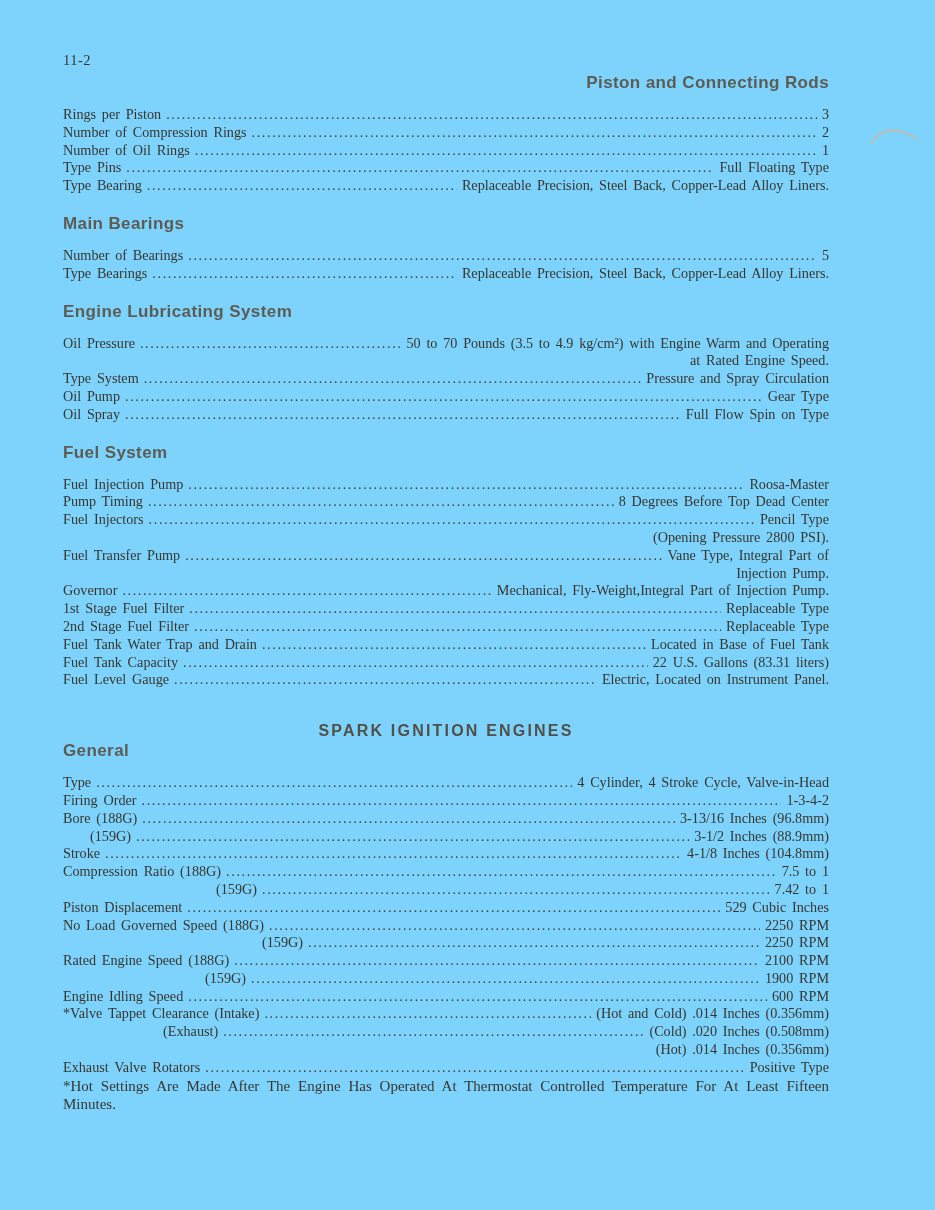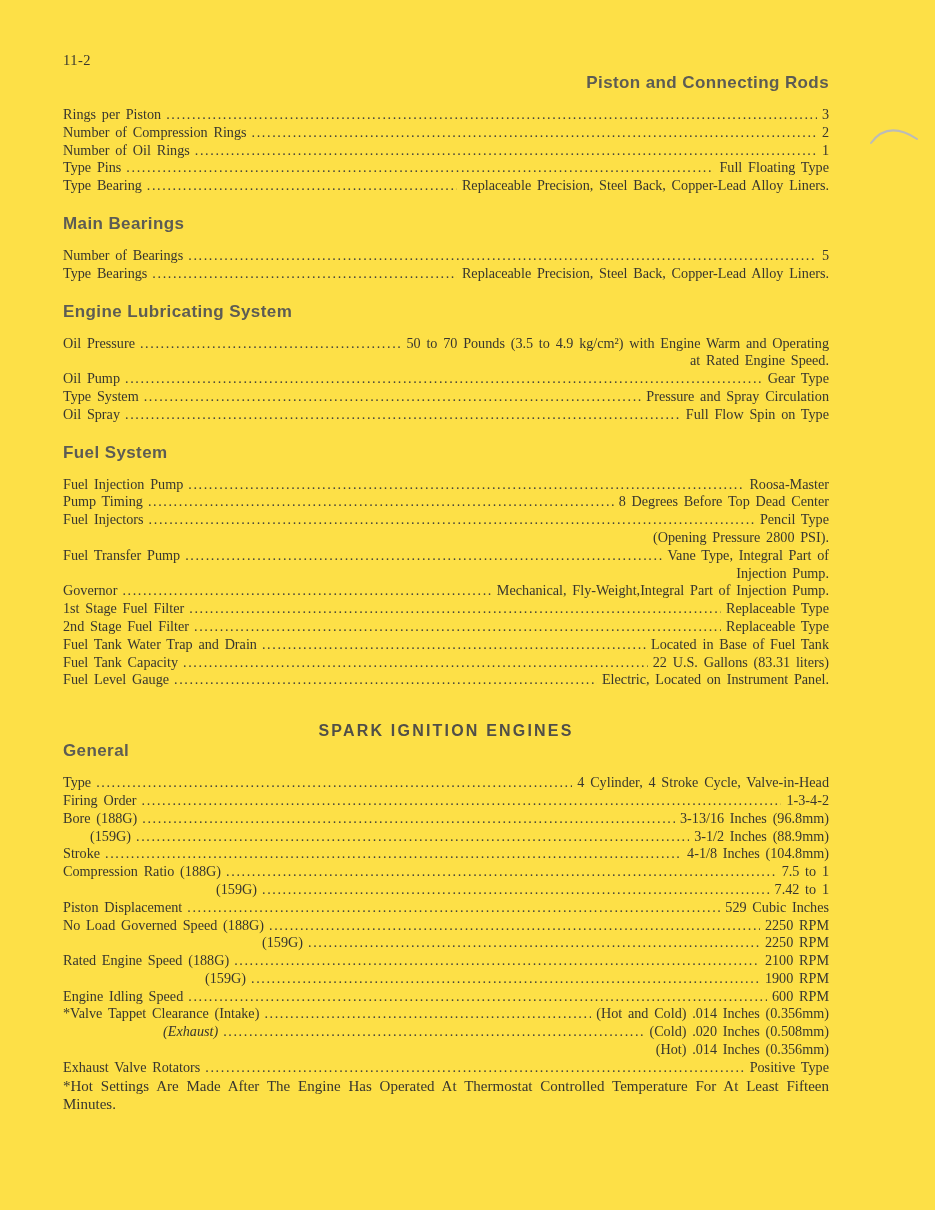--- a/index.html
+++ b/index.html
@@ -1,20 +1,20 @@
 <!DOCTYPE html>
 <html><head>
 <meta charset="utf-8">
 <style>
   html,body { margin:0; padding:0; background:#ffffff; }
   .page {
     position: relative;
     width: 935px;
     height: 1210px;
-    background: #fde047;
+    background: #7dd3fc;
     overflow: hidden;
     font-family: "Liberation Serif", serif;
     color: #38362f;
   }
   .content {
     position: absolute;
     left: 63px;
     top: 52px;
     width: 766px;
   }
@@ -141,28 +141,28 @@
           <div class="rows">
             <div class="spec-row">
               <span class="label">Oil Pressure</span>
               <span class="leader"></span>
               <span class="value">50 to 70 Pounds (3.5 to 4.9 kg/cm²) with Engine Warm and Operating</span>
             </div>
             <div class="spec-row cont">
               <span class="value">at Rated Engine Speed.</span>
             </div>
             <div class="spec-row">
+              <span class="label">Type System</span>
+              <span class="leader"></span>
+              <span class="value">Pressure and Spray Circulation</span>
+            </div>
+            <div class="spec-row">
               <span class="label">Oil Pump</span>
               <span class="leader"></span>
               <span class="value">Gear Type</span>
-            </div>
-            <div class="spec-row">
-              <span class="label">Type System</span>
-              <span class="leader"></span>
-              <span class="value">Pressure and Spray Circulation</span>
             </div>
             <div class="spec-row">
               <span class="label">Oil Spray</span>
               <span class="leader"></span>
               <span class="value">Full Flow Spin on Type</span>
             </div>
           </div>
         </section>
         <section>
           <h3 class="section-heading">Fuel System</h3>
@@ -293,21 +293,21 @@
               <span class="label">Engine Idling Speed</span>
               <span class="leader"></span>
               <span class="value">600 RPM</span>
             </div>
             <div class="spec-row">
               <span class="label">*Valve Tappet Clearance (Intake)</span>
               <span class="leader"></span>
               <span class="value">(Hot and Cold) .014 Inches (0.356mm)</span>
             </div>
             <div class="spec-row">
-              <span class="label" style="margin-left: 100px; font-style: italic;">(Exhaust)</span>
+              <span class="label" style="margin-left: 100px;">(Exhaust)</span>
               <span class="leader"></span>
               <span class="value">(Cold) .020 Inches (0.508mm)</span>
             </div>
             <div class="spec-row cont">
               <span class="value">(Hot) .014 Inches (0.356mm)</span>
             </div>
             <div class="spec-row">
               <span class="label">Exhaust Valve Rotators</span>
               <span class="leader"></span>
               <span class="value">Positive Type</span>

